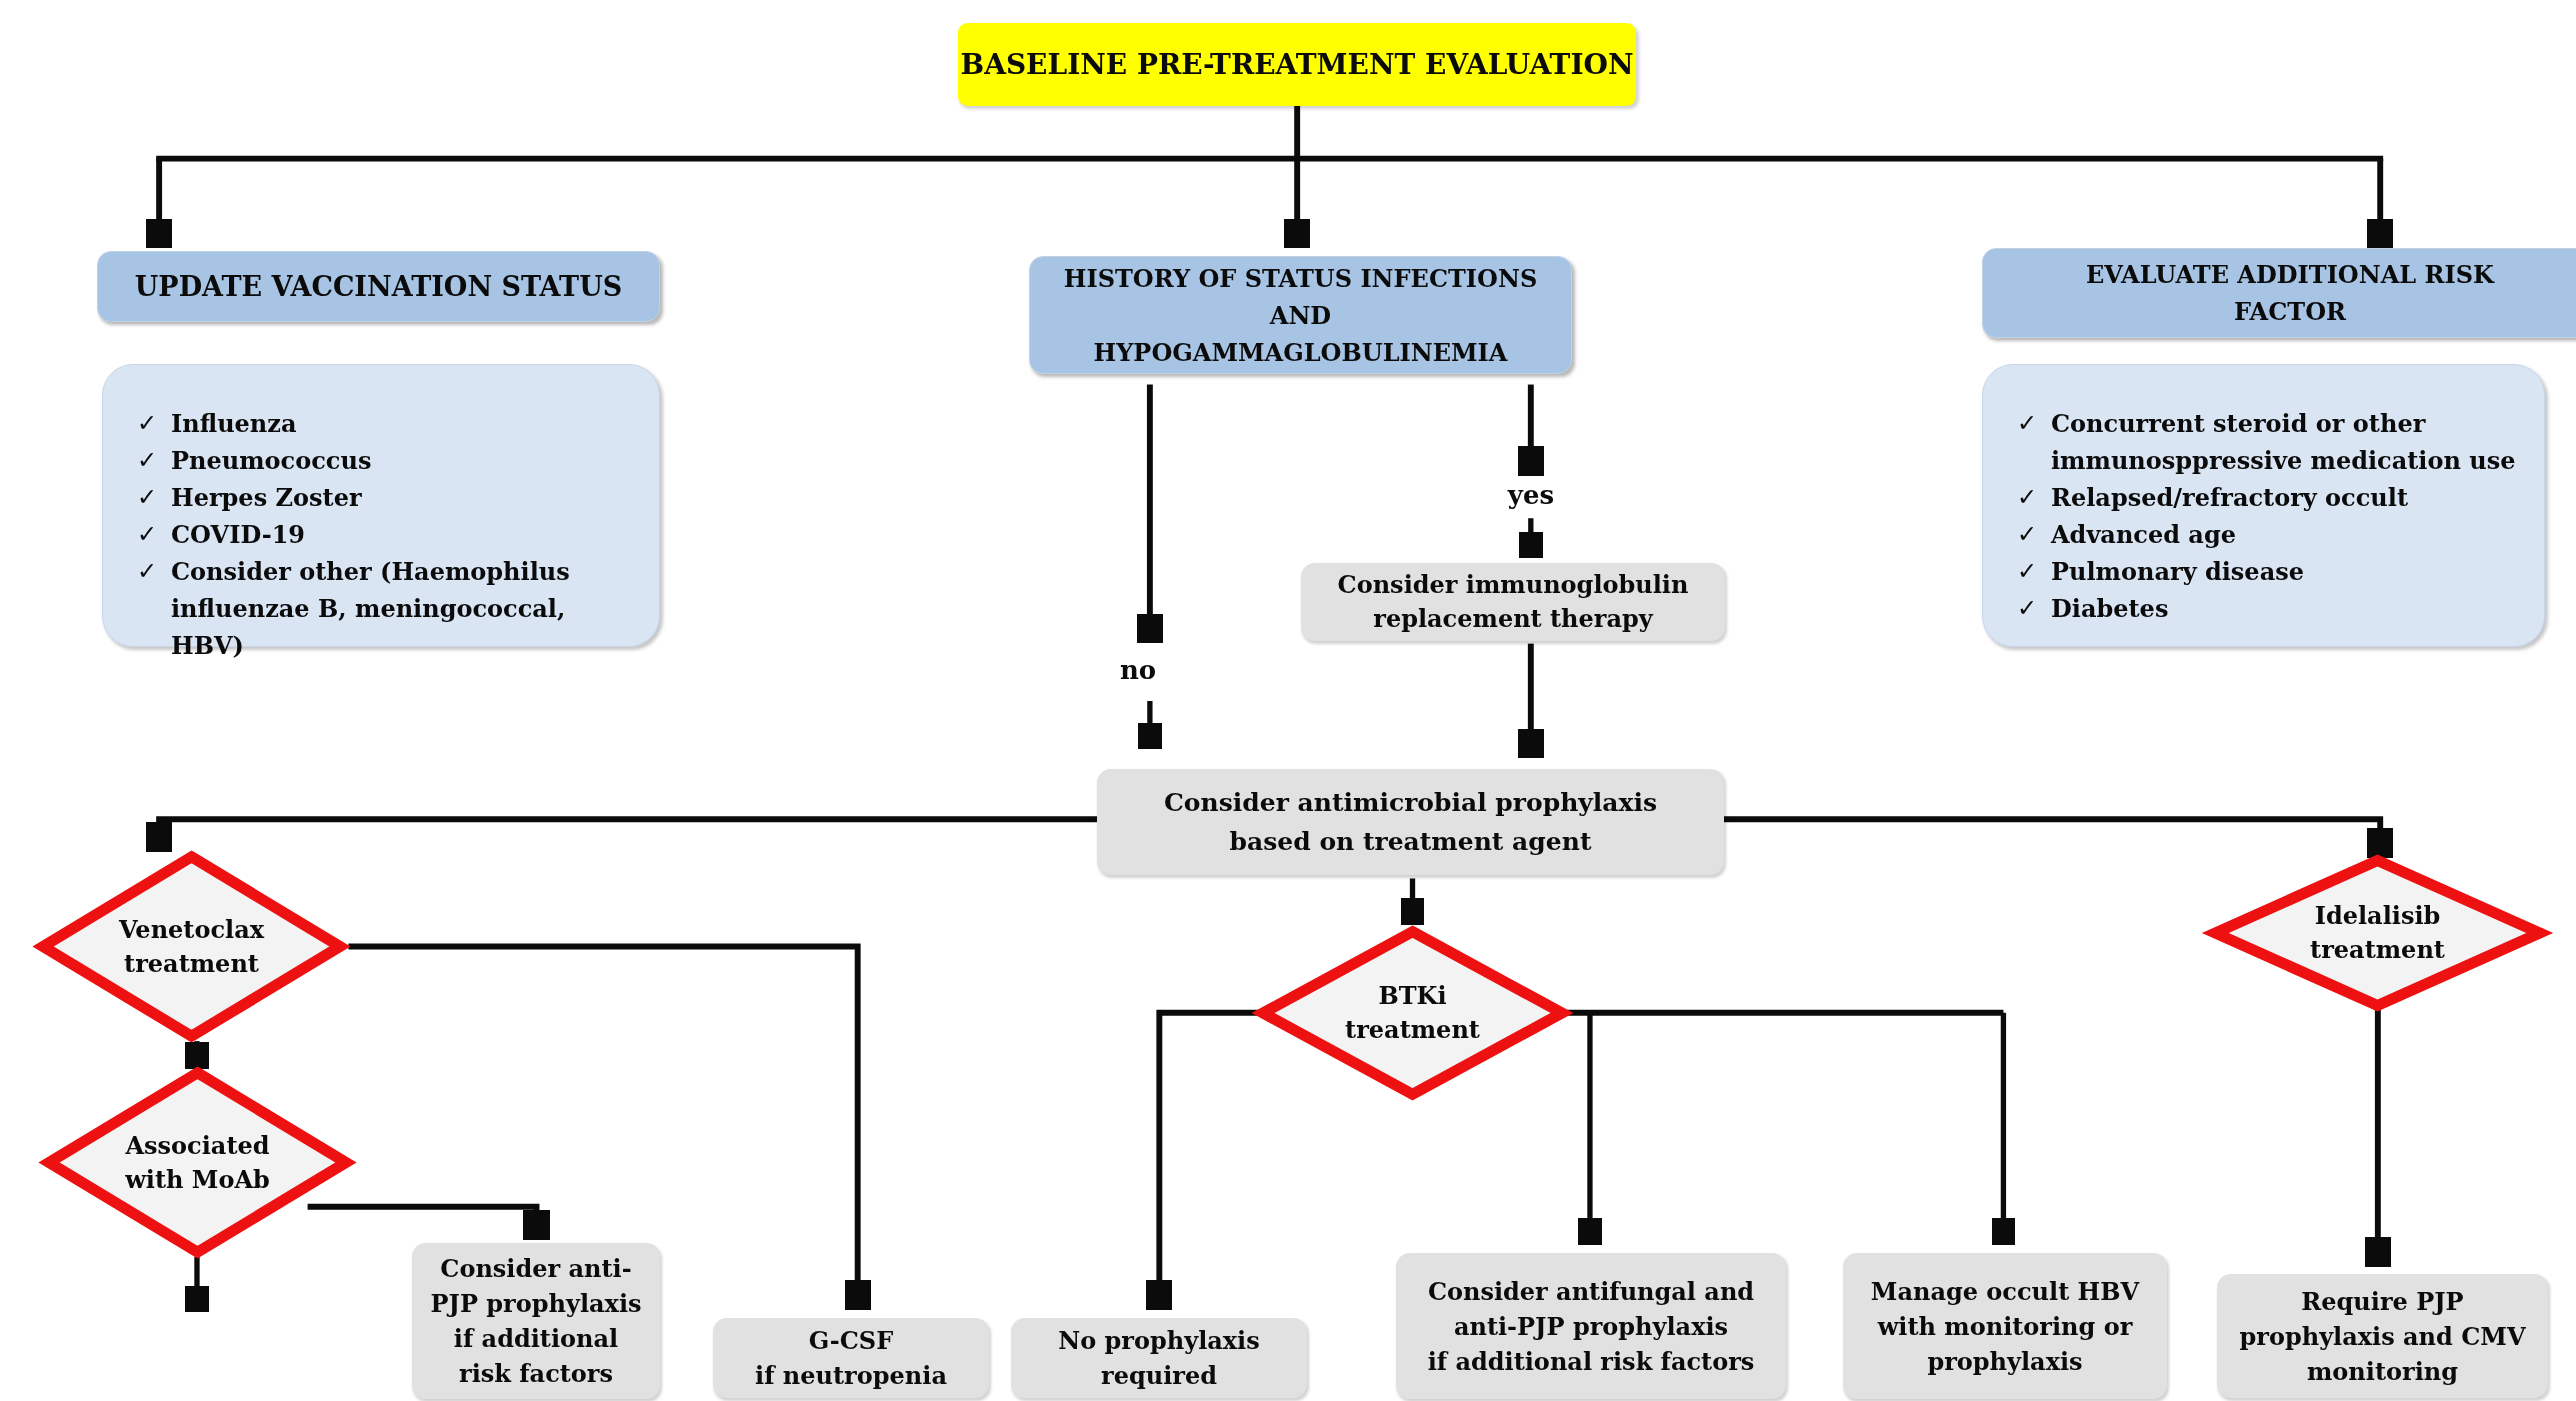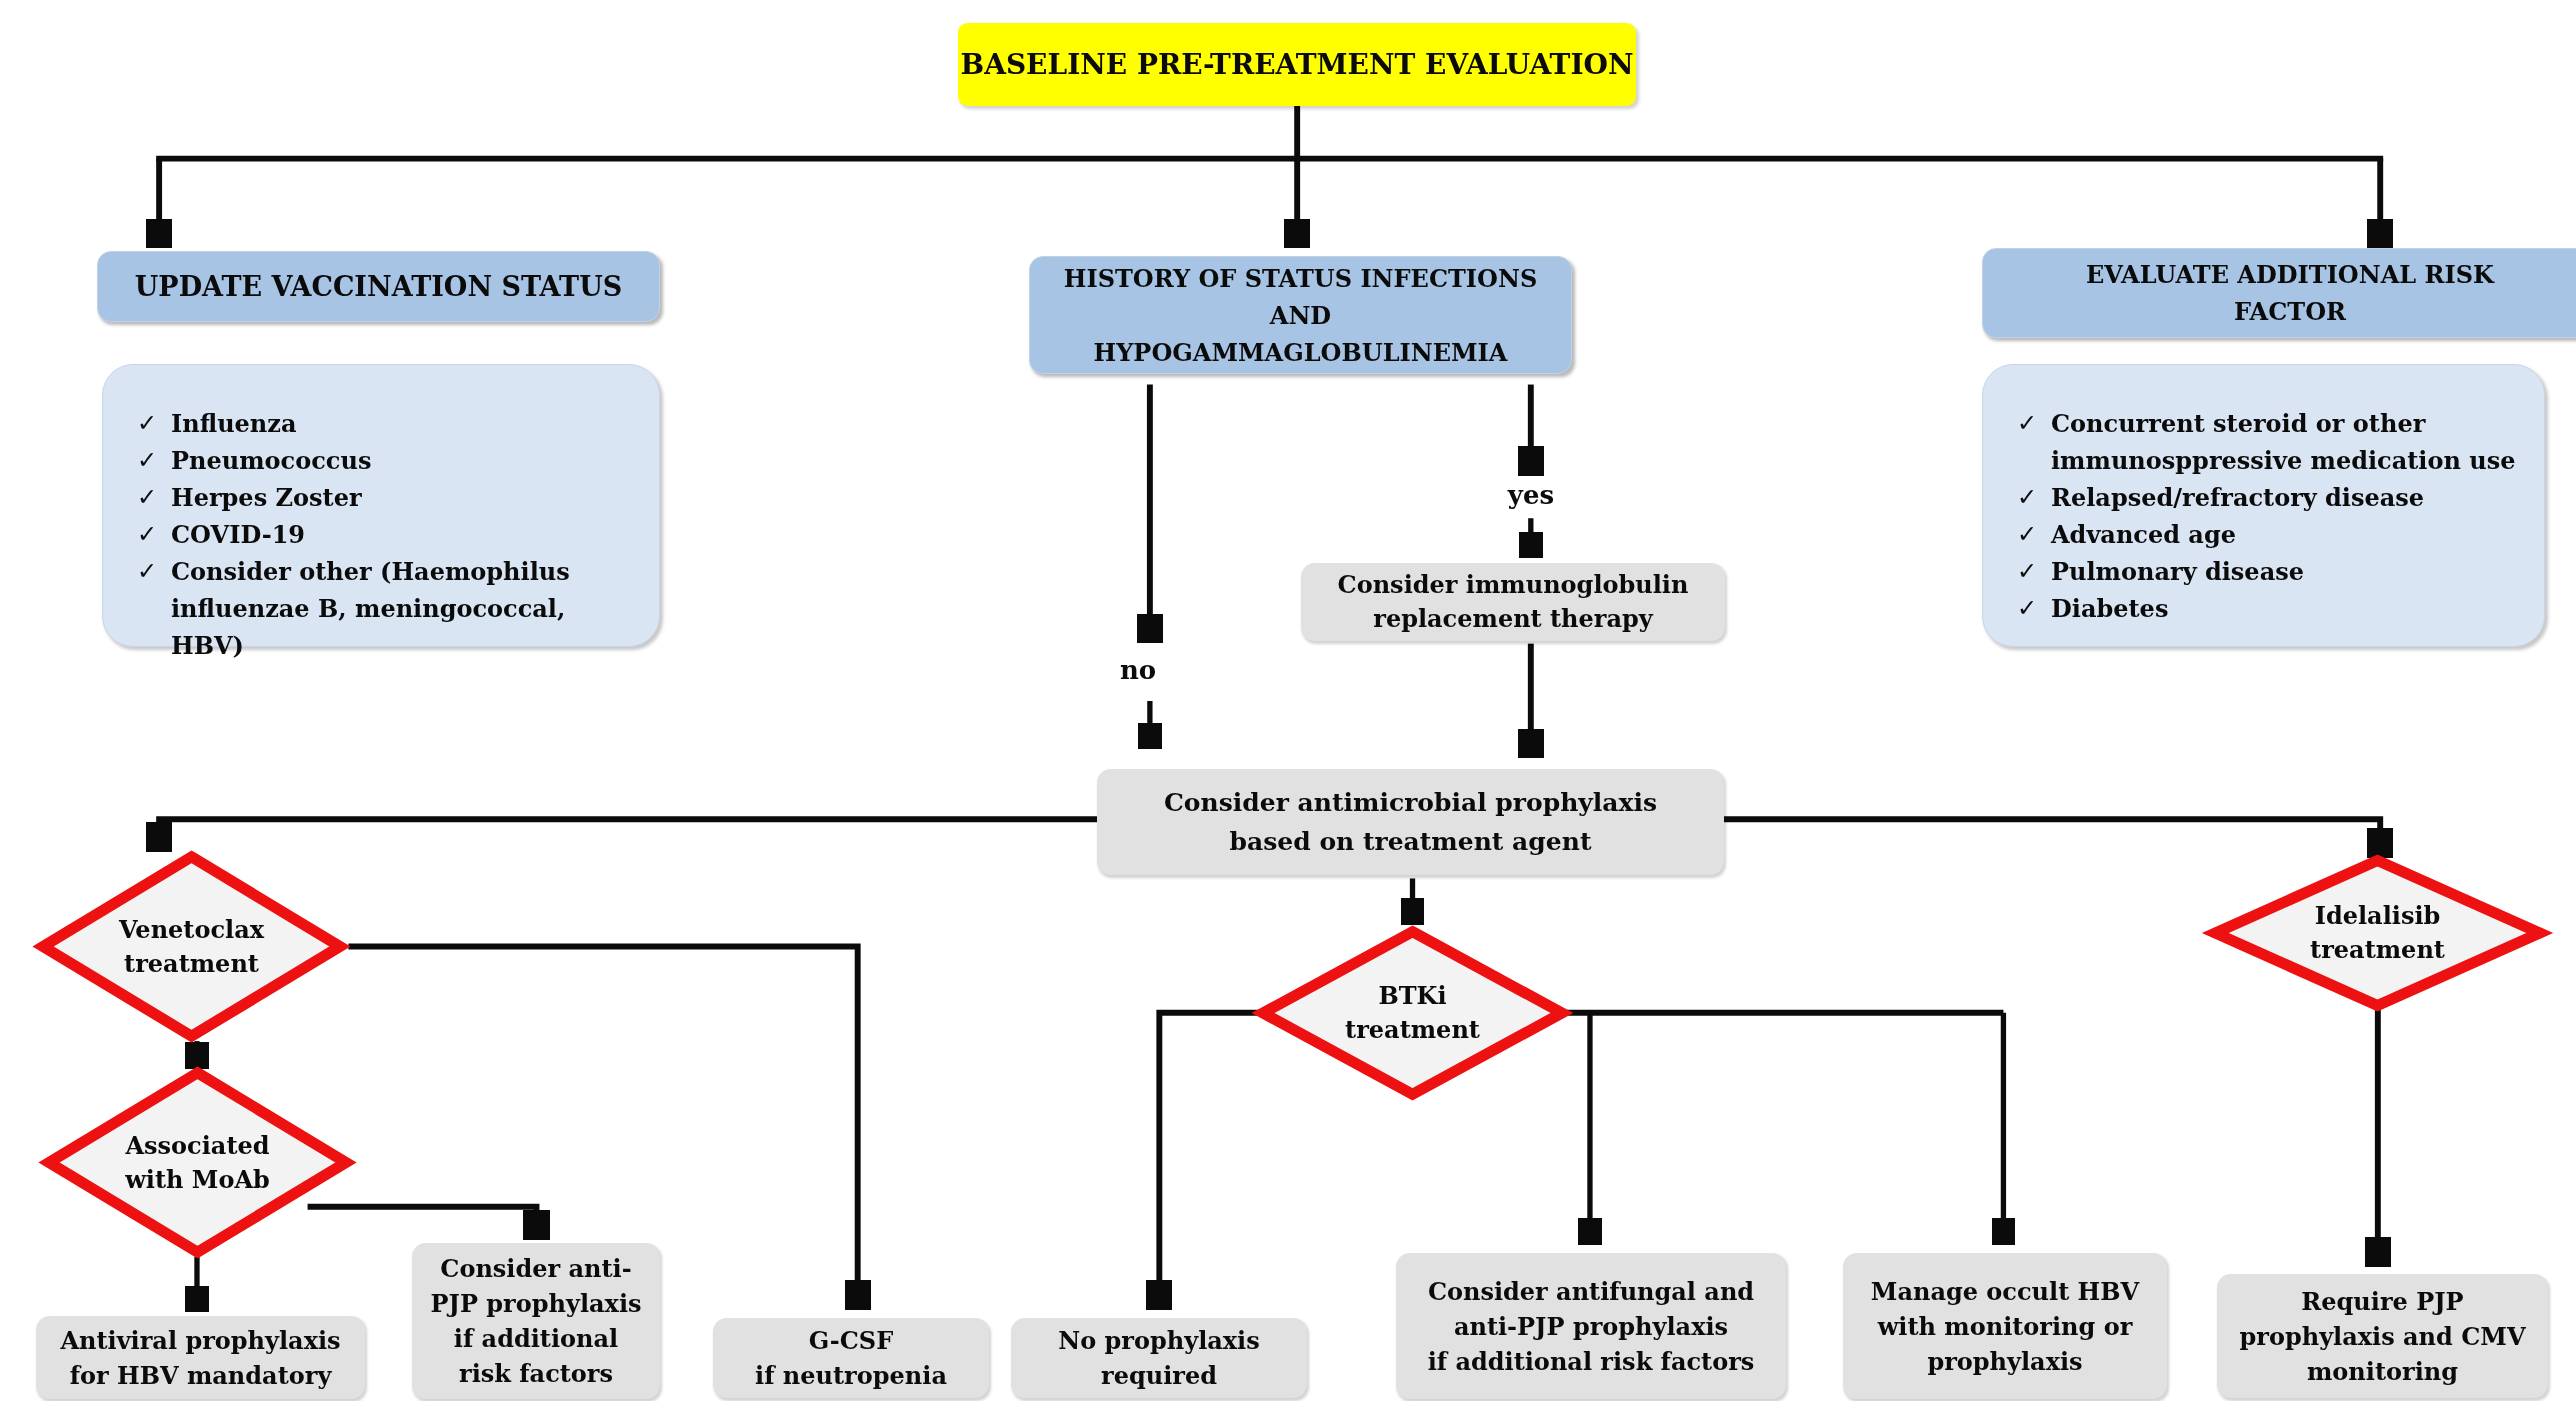--- a/index.html
+++ b/index.html
@@ -128,21 +128,21 @@
   </div>
 
   <div id="list-risk" class="list">
     <div class="chk">
       <span class="mark">✓</span>
       <span class="txt">Concurrent steroid or other
 immunosppressive medication use</span>
     </div>
     <div class="chk">
       <span class="mark">✓</span>
-      <span class="txt">Relapsed/refractory disease</span>
+      <span class="txt">Relapsed/refractory occult</span>
     </div>
     <div class="chk">
       <span class="mark">✓</span>
       <span class="txt">Advanced age</span>
     </div>
     <div class="chk">
       <span class="mark">✓</span>
       <span class="txt">Pulmonary disease</span>
     </div>
     <div class="chk">
@@ -184,22 +184,20 @@
   </div>
 
   <div id="d-idel" class="diamond">
     <svg viewBox="0 0 100 100" preserveAspectRatio="none">
       <polygon points="50,1 99,50 50,99 1,50"></polygon>
     </svg>
     <div class="dtext">Idelalisib
 treatment</div>
   </div>
 
-  <div id="o-antiviral" class="box gray out">Antiviral prophylaxis
-for HBV mandatory</div>
   <div id="o-pjp" class="box gray out">Consider anti-
 PJP prophylaxis
 if additional
 risk factors</div>
   <div id="o-gcsf" class="box gray out">G-CSF
 if neutropenia</div>
   <div id="o-noproph" class="box gray out">No prophylaxis
 required</div>
   <div id="o-antifungal" class="box gray out">Consider antifungal and
 anti-PJP prophylaxis

